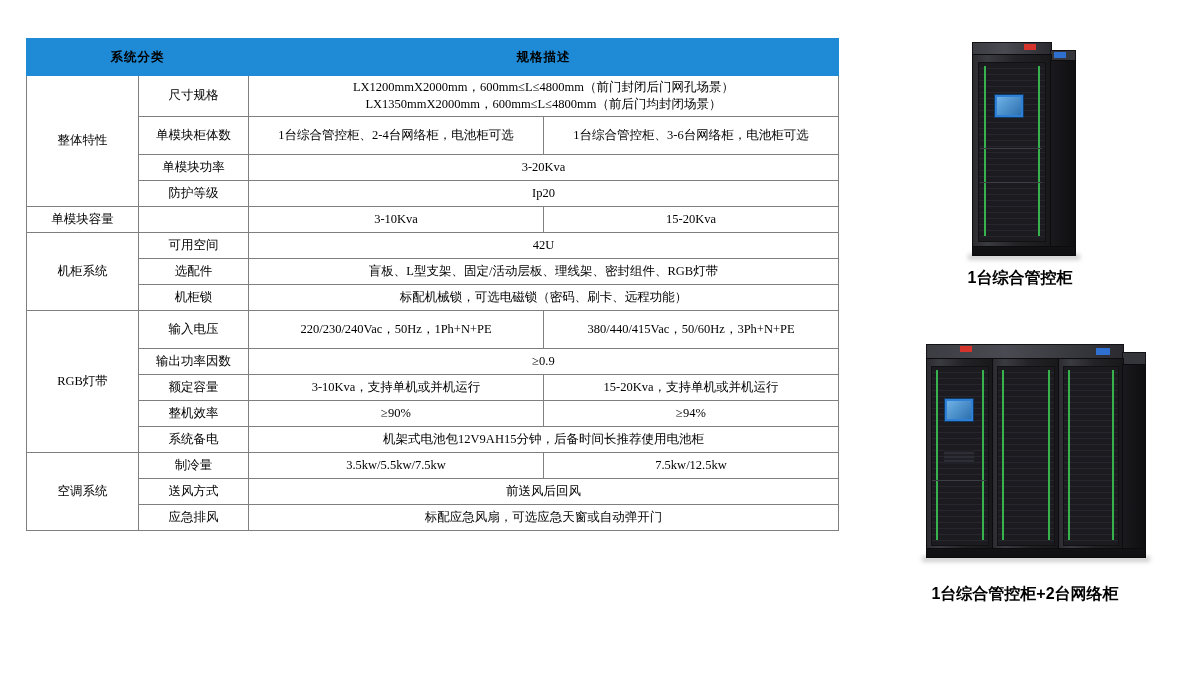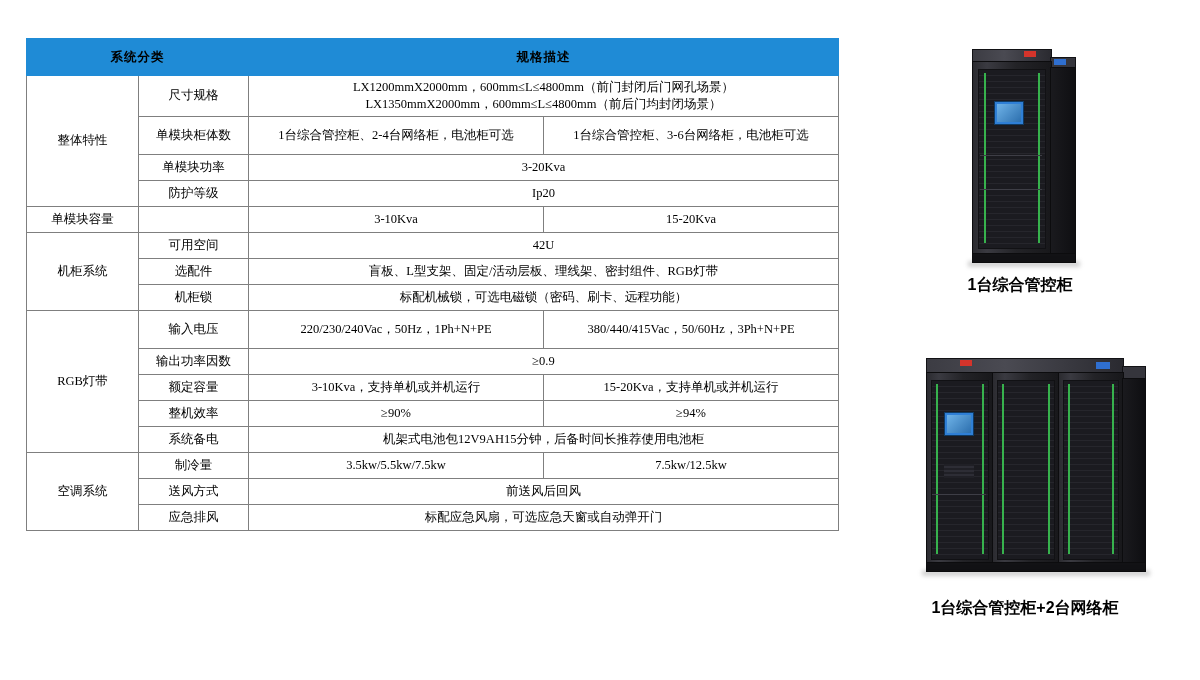--- a/index.html
+++ b/index.html
@@ -259,21 +259,21 @@
           <td class="val val-cn" colspan="2">前送风后回风</td>
         </tr>
         <tr class="rowh">
           <td class="sub">应急排风</td>
           <td class="val val-cn" colspan="2">标配应急风扇，可选应急天窗或自动弹开门</td>
         </tr>
       </tbody>
     </table>
   </div>
 
-  <div class="photo-block" style="left:905px; top:39px; width:230px;">
+  <div class="photo-block" style="left:905px; top:32px; width:230px;">
     <div class="cab-single">
 
       <div class="cab-top" style="left:18px; top:10px; width:78px; height:12px;"></div>
       <div class="cab-top" style="left:96px; top:18px; width:24px; height:10px; background:#35353c;"></div>
       <div class="led-red" style="left:70px; top:12px; width:12px; height:6px;"></div>
       <div class="led-blue" style="left:100px; top:20px; width:12px; height:6px;"></div>
 
       <div class="cab-body" style="left:18px; top:22px; width:78px; height:196px;"></div>
       <div class="cab-body" style="left:96px; top:28px; width:24px; height:188px; background:linear-gradient(to right,#1a1a1e,#0f0f12);"></div>
 
@@ -285,21 +285,21 @@
         <div class="screen-inner"></div>
       </div>
       <div class="panel-line" style="left:26px; top:116px; width:62px;"></div>
       <div class="panel-line" style="left:26px; top:150px; width:62px;"></div>
       <div class="cab-body" style="left:18px; top:214px; width:102px; height:8px; background:#121215;"></div>
       <div class="base-shadow" style="left:14px; top:222px; width:112px; height:6px;"></div>
     </div>
     <div class="photo-caption">1台综合管控柜</div>
   </div>
 
-  <div class="photo-block" style="left:880px; top:344px; width:290px;">
+  <div class="photo-block" style="left:880px; top:330px; width:290px;">
     <div class="cab-multi">
 
       <div class="cab-top" style="left:30px; top:14px; width:196px; height:14px;"></div>
       <div class="cab-top" style="left:226px; top:22px; width:22px; height:12px; background:#35353c;"></div>
       <div class="led-red" style="left:64px; top:16px; width:12px; height:6px;"></div>
       <div class="led-blue" style="left:200px; top:18px; width:14px; height:7px;"></div>
 
       <div class="cab-body" style="left:30px; top:28px; width:66px; height:194px;"></div>
       <div class="cab-body" style="left:96px; top:28px; width:66px; height:194px;"></div>
       <div class="cab-body" style="left:162px; top:28px; width:64px; height:194px;"></div>

